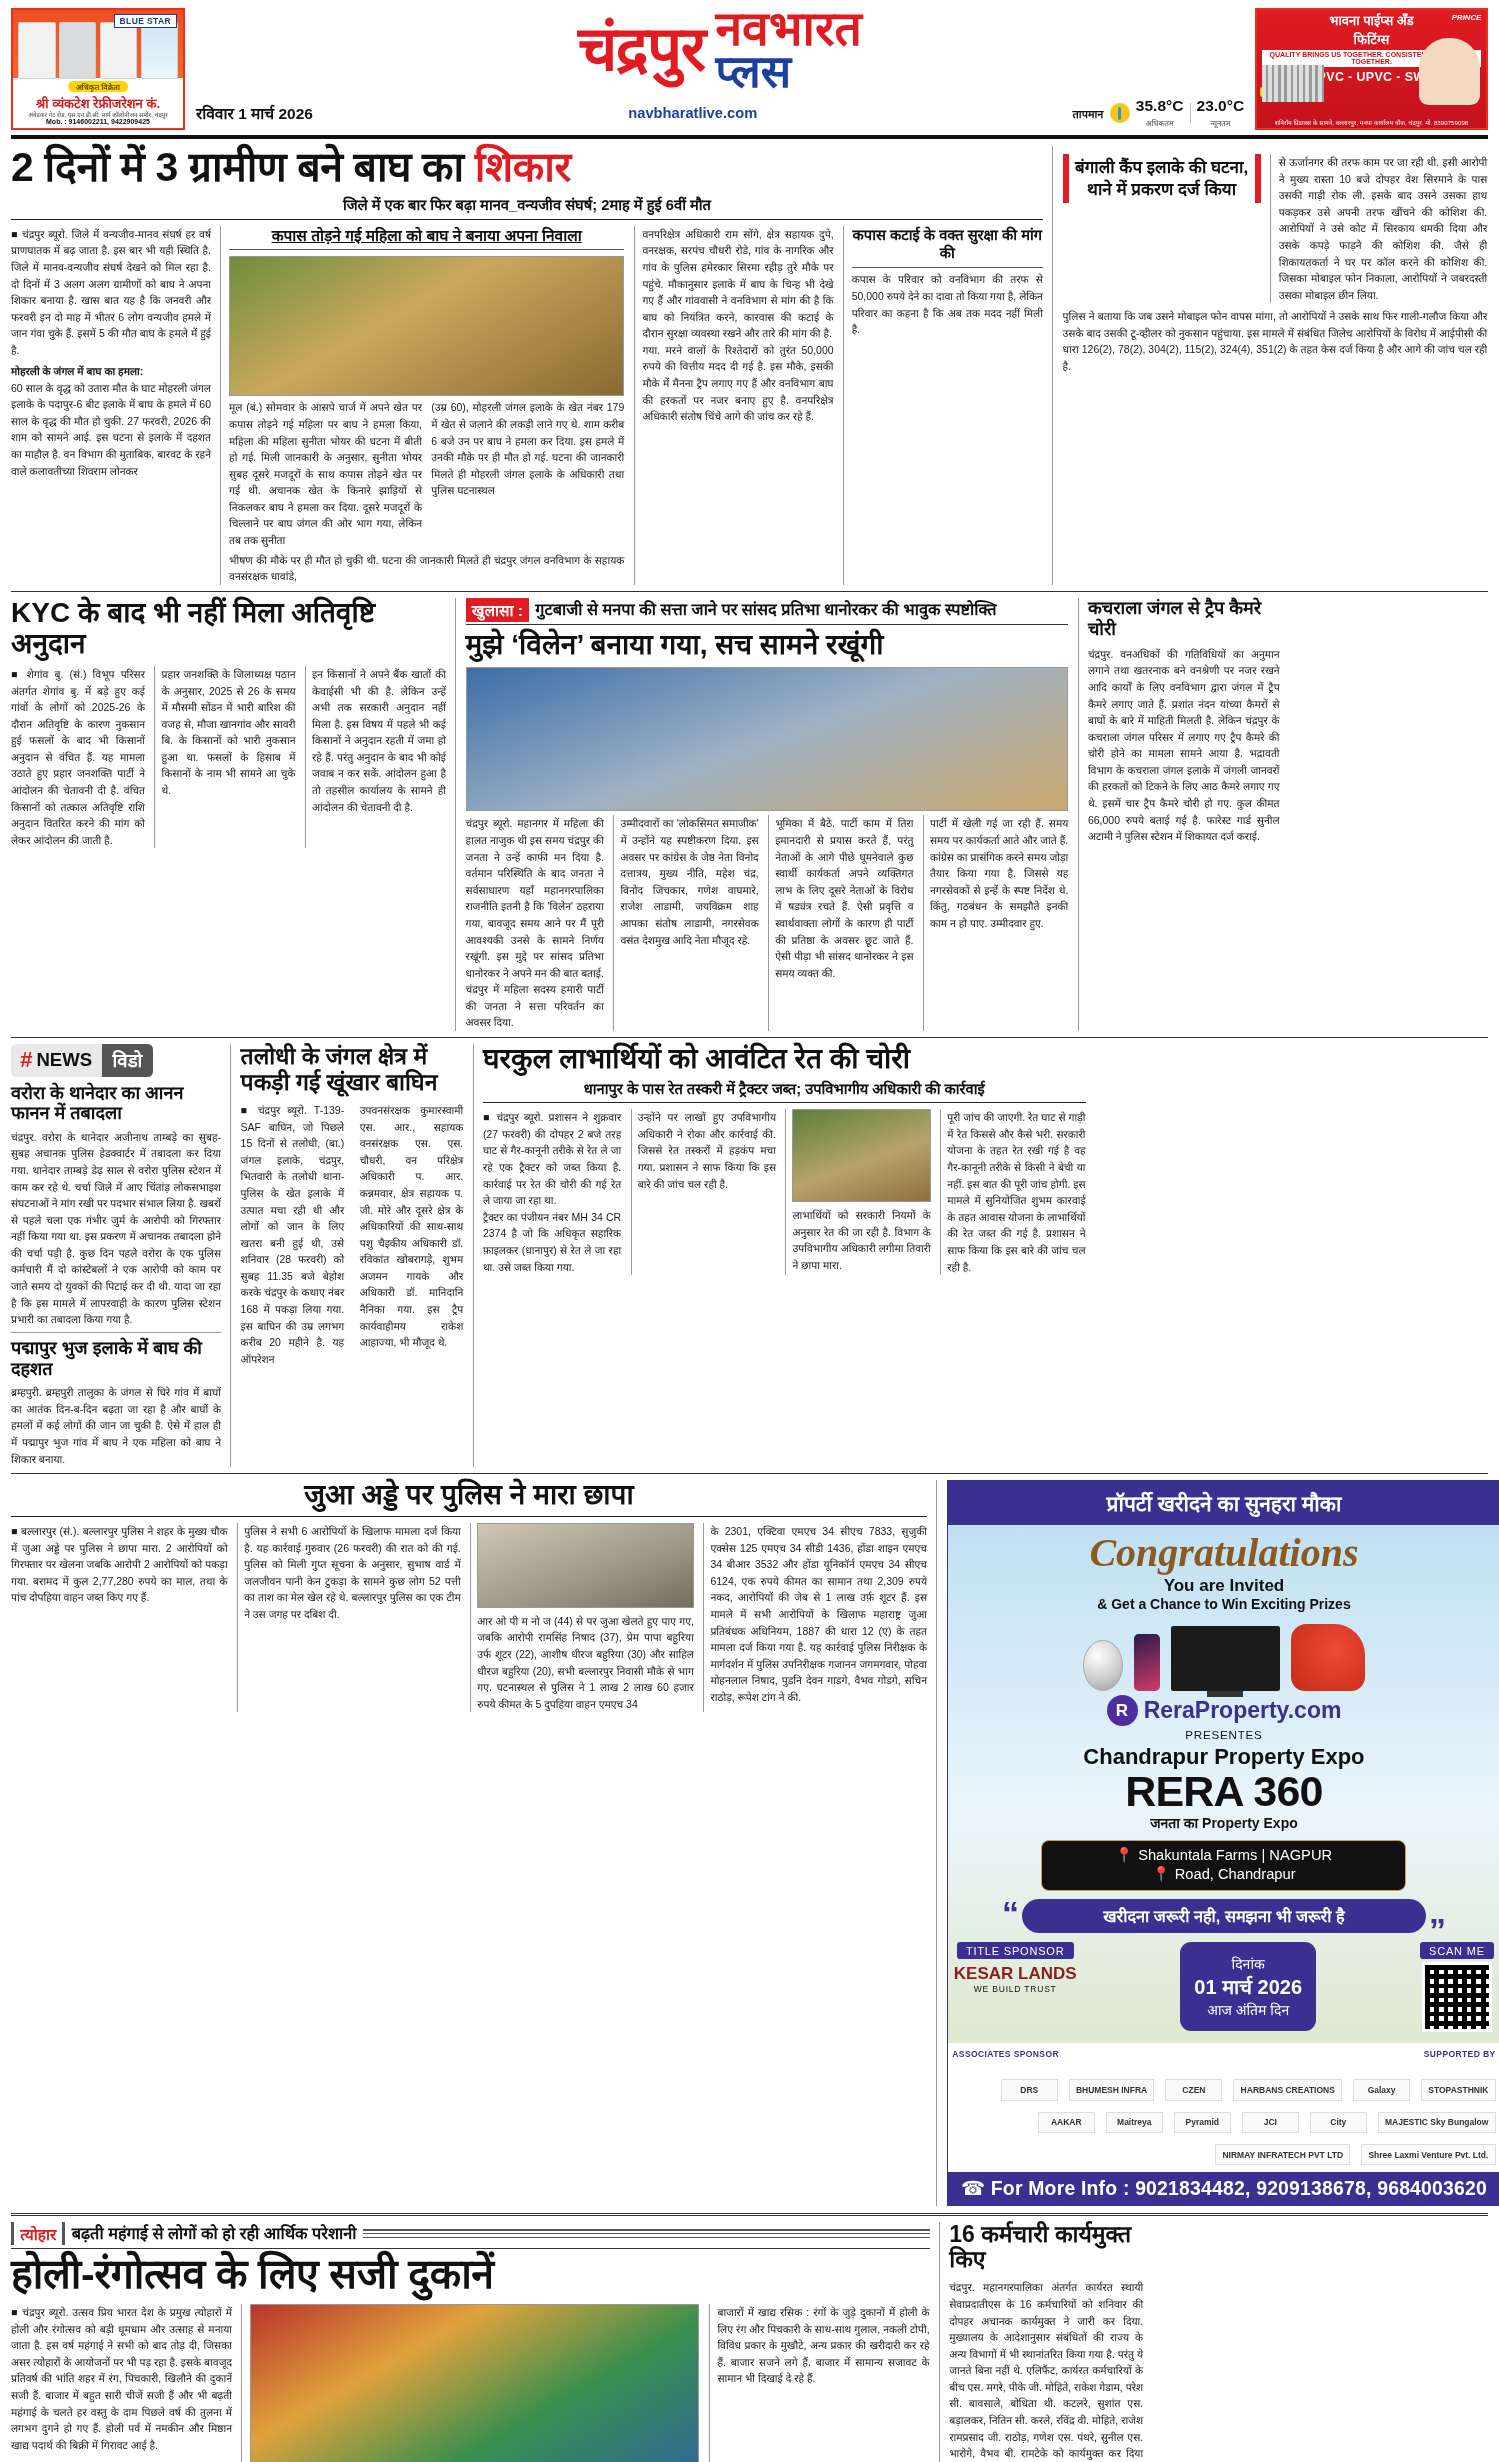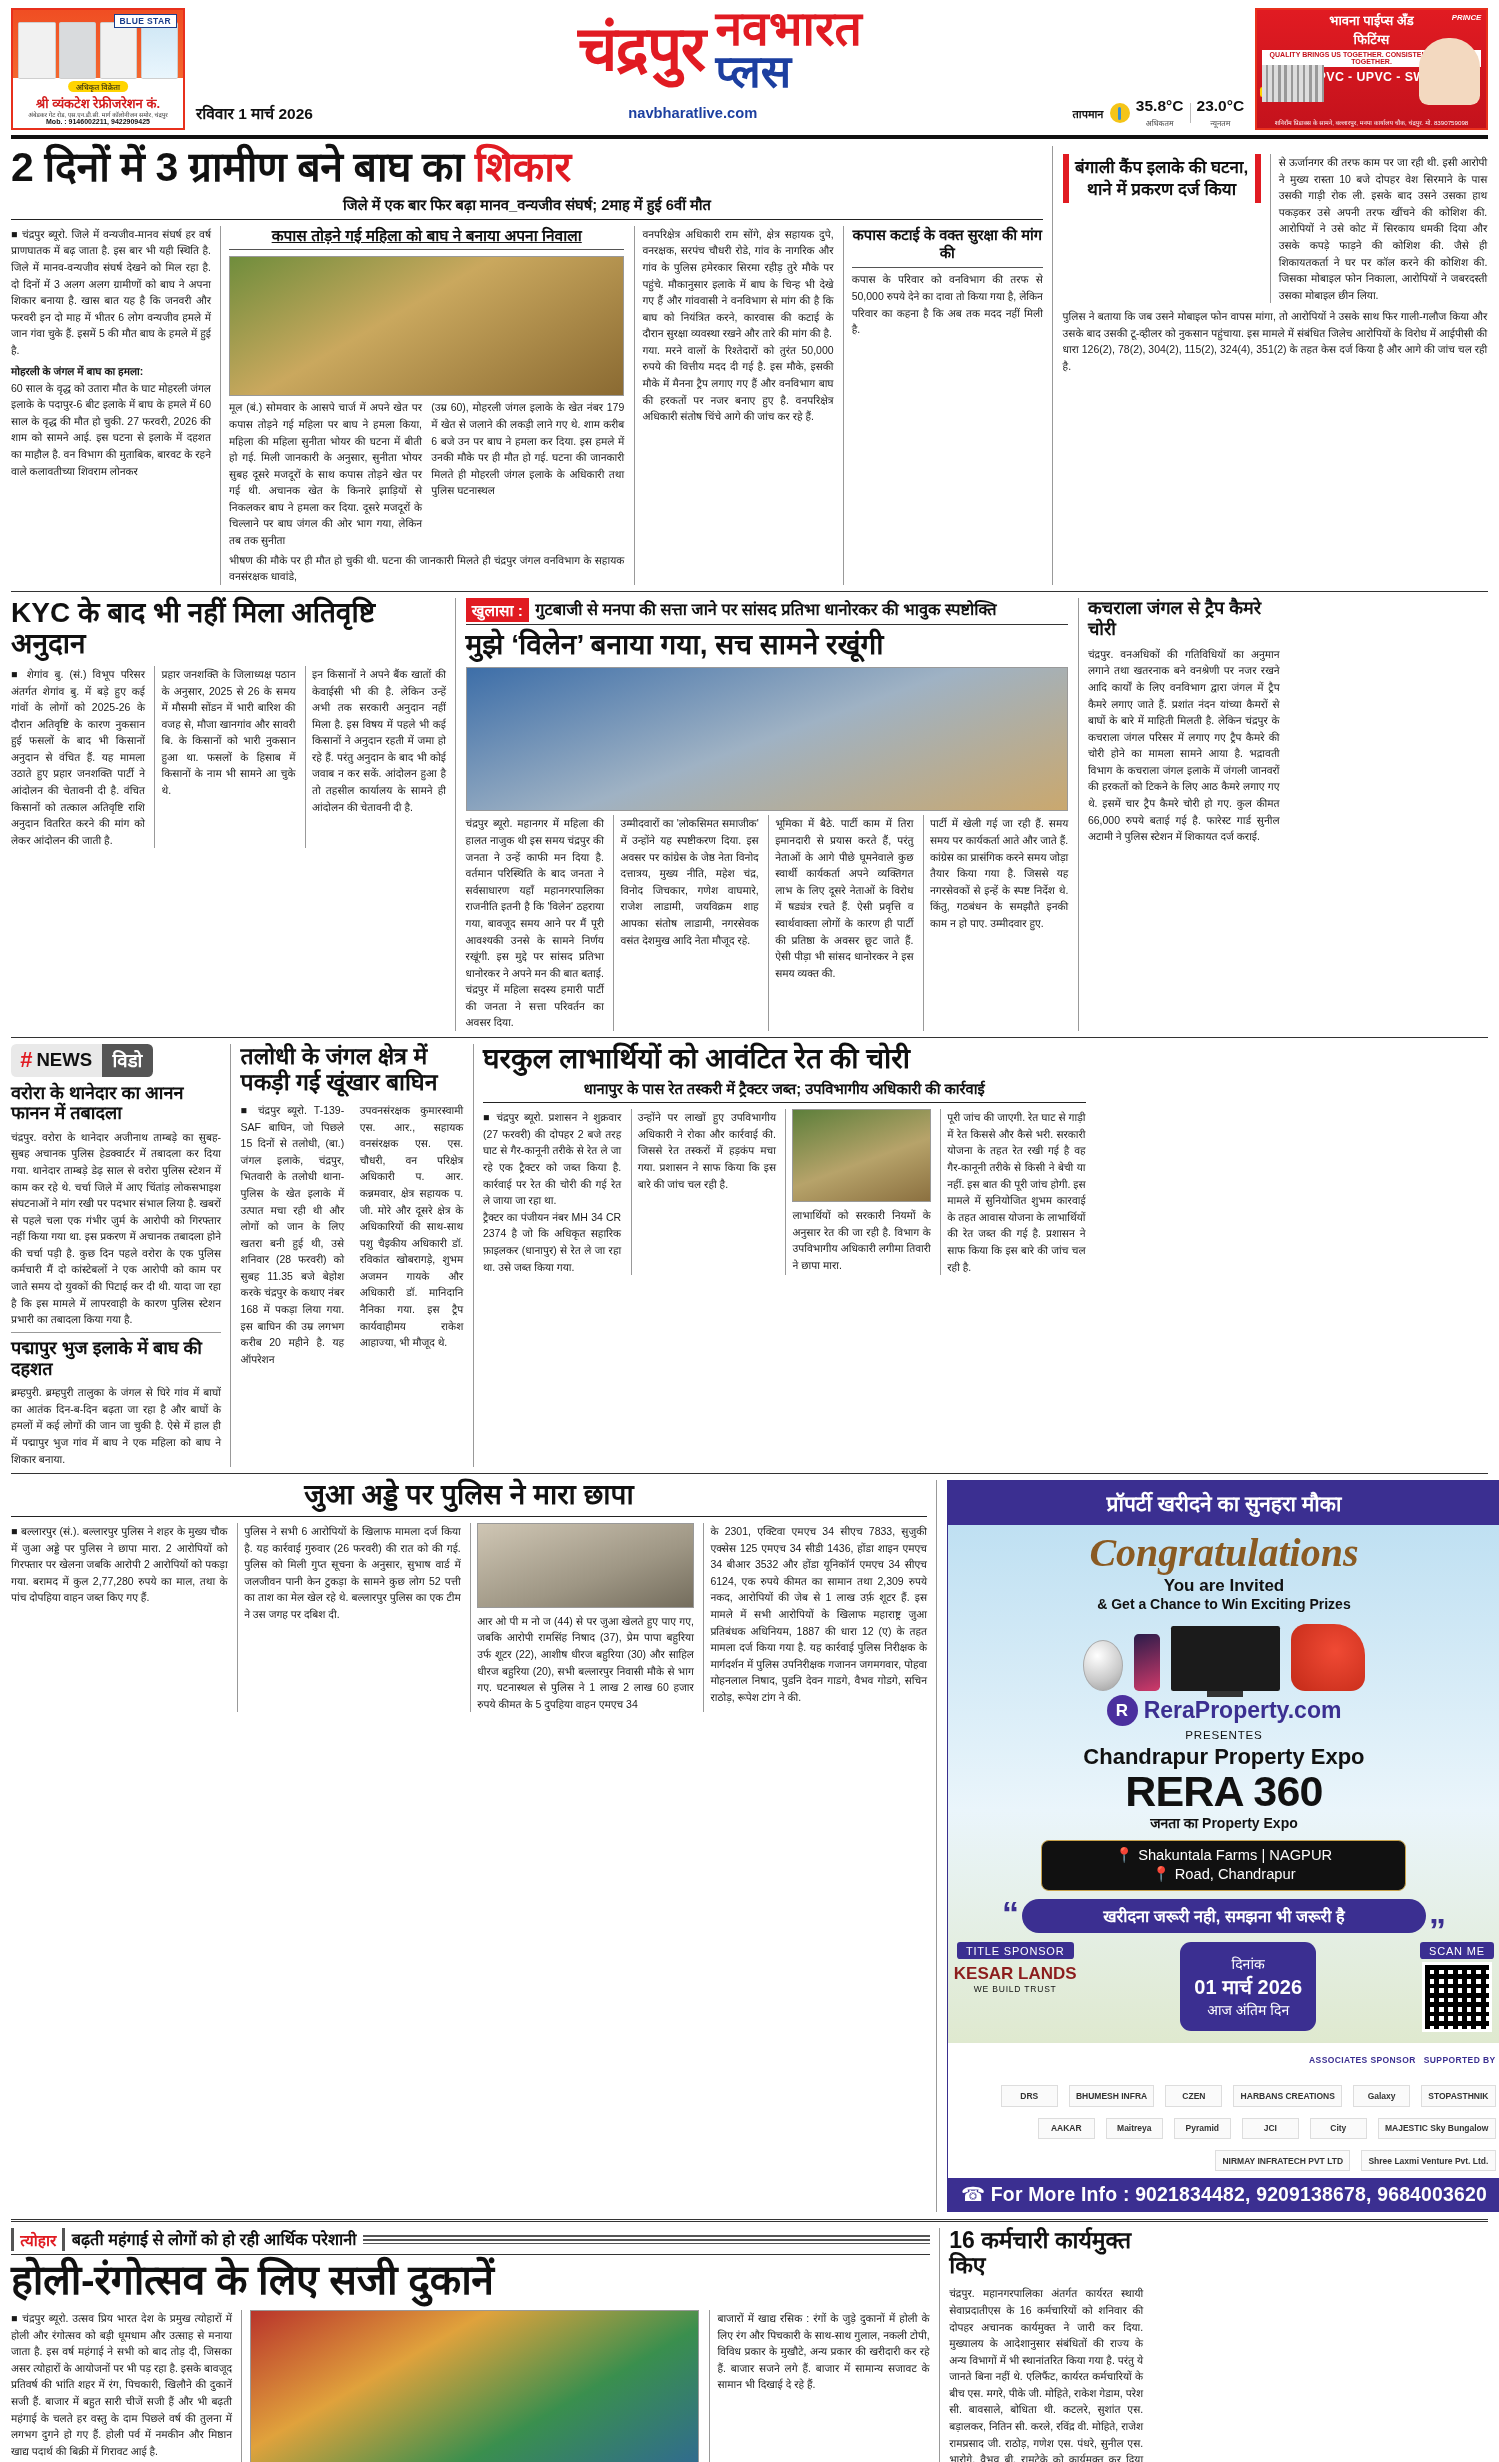--- a/index.html
+++ b/index.html
@@ -113,21 +113,21 @@
   .quote:after{content:"\201D"; position:absolute; right:-20px; bottom:-17px; color:#3b2f91; font-size:34px;}
   .trio { display:flex; align-items:flex-start; justify-content:space-between; margin-top:9.3px; gap:6.2px;}
   .chip { background:#3b2f91; color:#fff; font-size:11px; letter-spacing:0.8px; padding:2.3px 9.3px; border-radius:3.1px; display:inline-block;}
   .datebox { background:#3b2f91; color:#fff; border-radius:11px; padding:12px 14px; text-align:center;}
   .datebox .d1{font-size:14px;} .datebox .d2{font-size:20px;font-weight:bold;} .datebox .d3{font-size:14px;}
   .qr { width:70px; height:70px; background:
       repeating-linear-gradient(90deg,#000 0 4.7px,#fff 4.7px 9.3px),
       repeating-linear-gradient(180deg,#000 0 4.7px,transparent 4.7px 9.3px);
       background-blend-mode:multiply; border:3.1px solid #fff; margin:3.1px auto 0;}
   .sponsors { background:#fff; padding:6.2px 4.7px; }
-  .sponsors .hdr { display:flex; gap:8px; justify-content:flex-end; font-size:8.5px; font-weight:bold; color:#3b2f91; letter-spacing:0.4px;margin-top:6px;}
+  .sponsors .hdr { display:flex; gap:8px; justify-content:space-between; font-size:8.5px; font-weight:bold; color:#3b2f91; letter-spacing:0.4px;}
   .logos { display:flex; flex-wrap:wrap; gap:11px; justify-content:flex-end; margin-top:20px;}
   .logos .lg { font-size:8.5px; font-weight:bold; color:#333; border:0.8px solid #ddd; padding:4.7px 6.2px; min-width:57px; text-align:center; background:#fafafa;}
   .infobar { background:#3b2f91; color:#fff; font-size:19.4px; font-weight:bold; text-align:center; padding:5.4px 3.1px; letter-spacing:0.2px;}
 </style>
 </head>
 <body>
 
 <div class="page">
 
   <div class="masthead">

